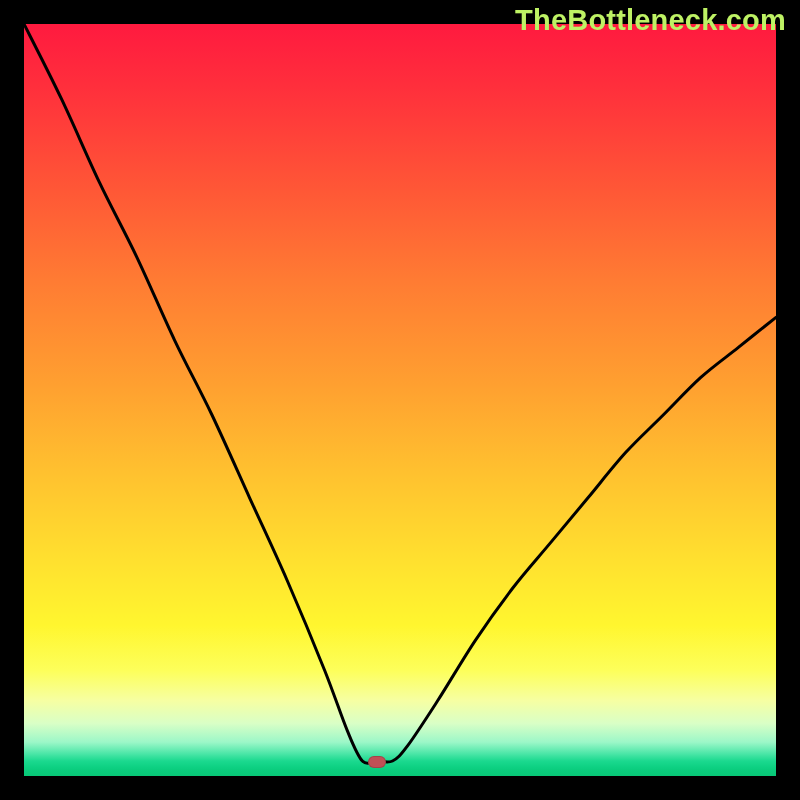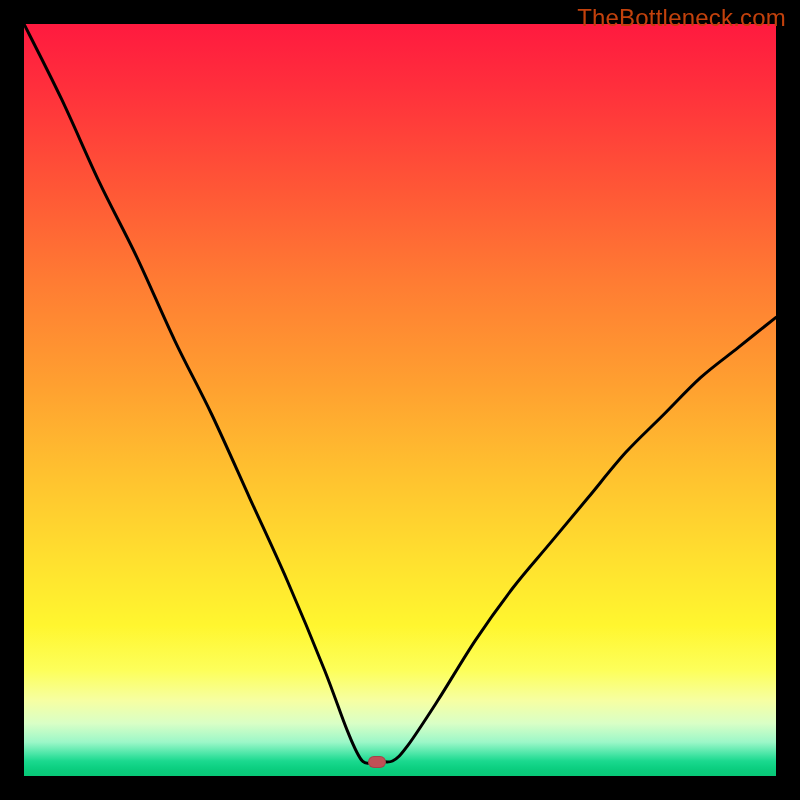--- a/index.html
+++ b/index.html
@@ -13,23 +13,23 @@
   .frame {
     position: relative;
     width: 800px;
     height: 800px;
     background: #000;
   }
   .watermark {
     position: absolute;
     top: 4px;
     right: 14px;
-    color: #c2410c;
-    font-size: 24px;
-    font-weight: 400;
+    color: #bef264;
+    font-size: 29px;
+    font-weight: 700;
     letter-spacing: 0.2px;
     z-index: 5;
   }
   .plot {
     position: absolute;
     left: 24px;
     top: 24px;
     width: 752px;
     height: 752px;
     overflow: hidden;

